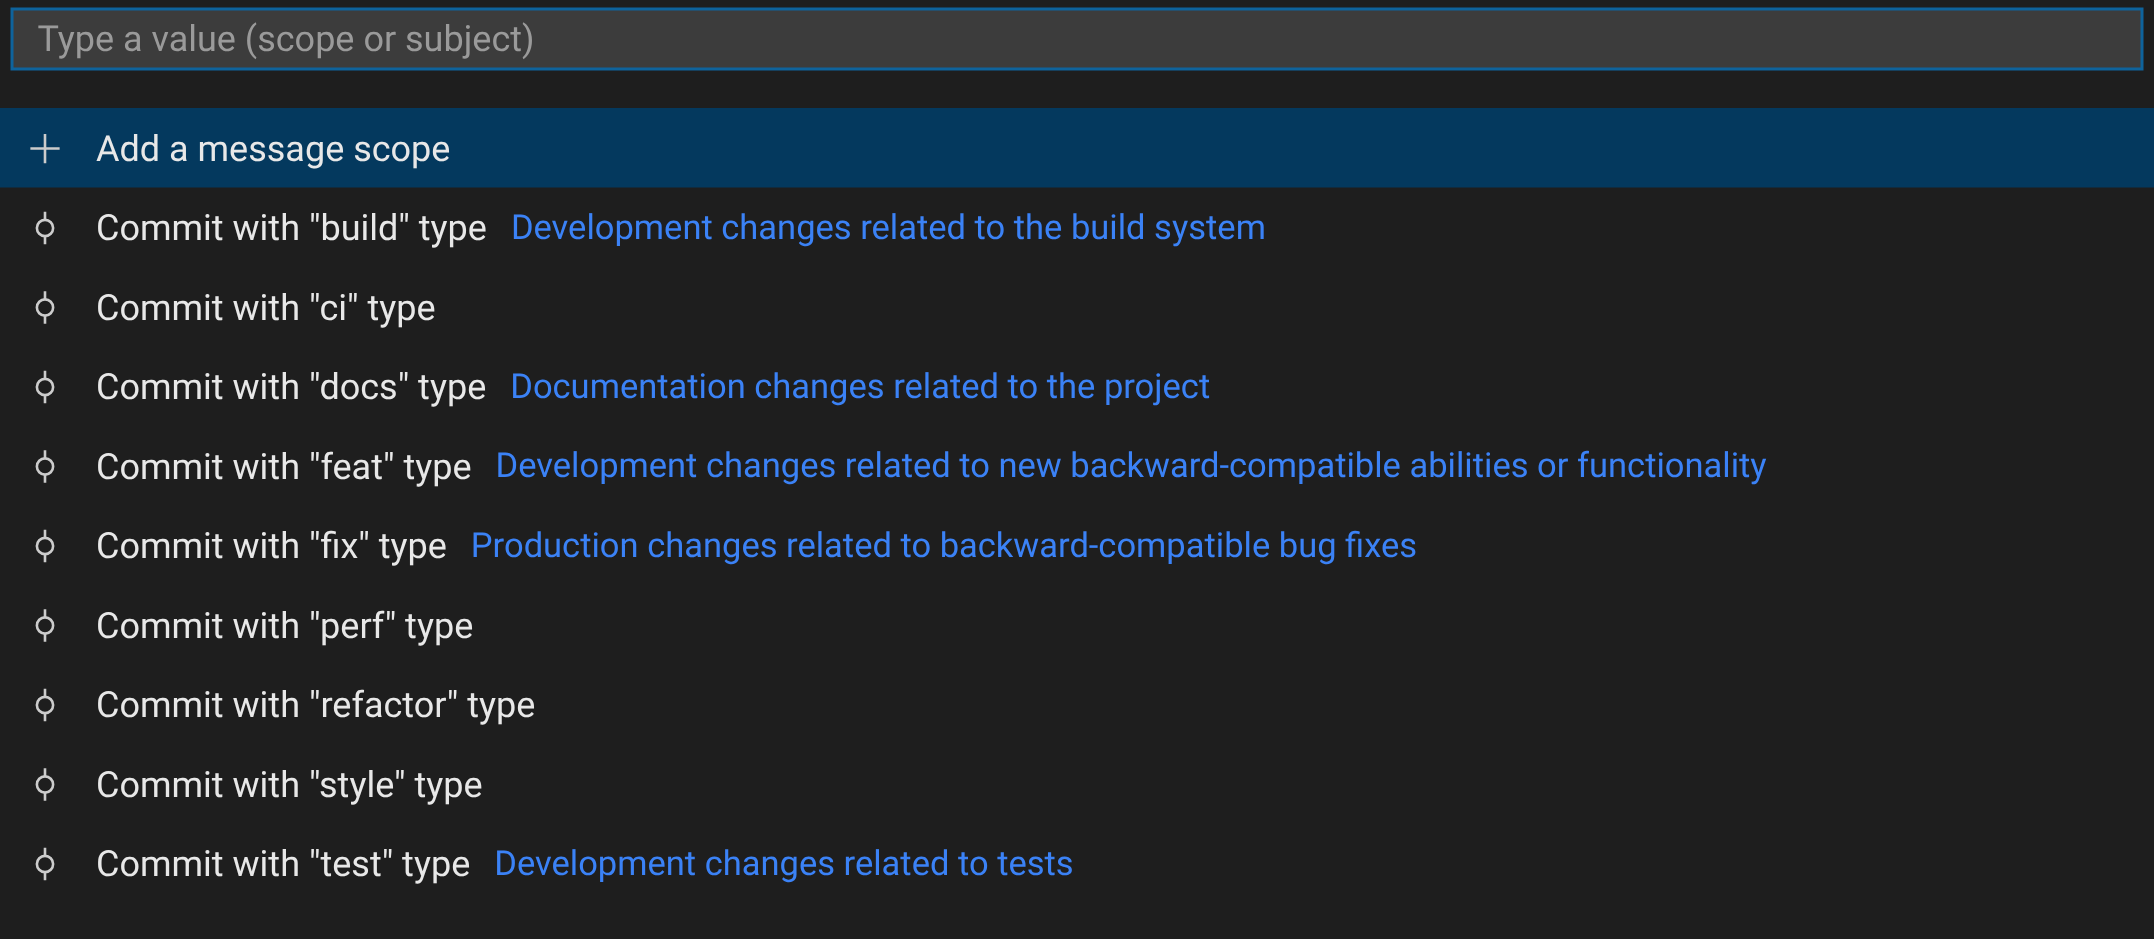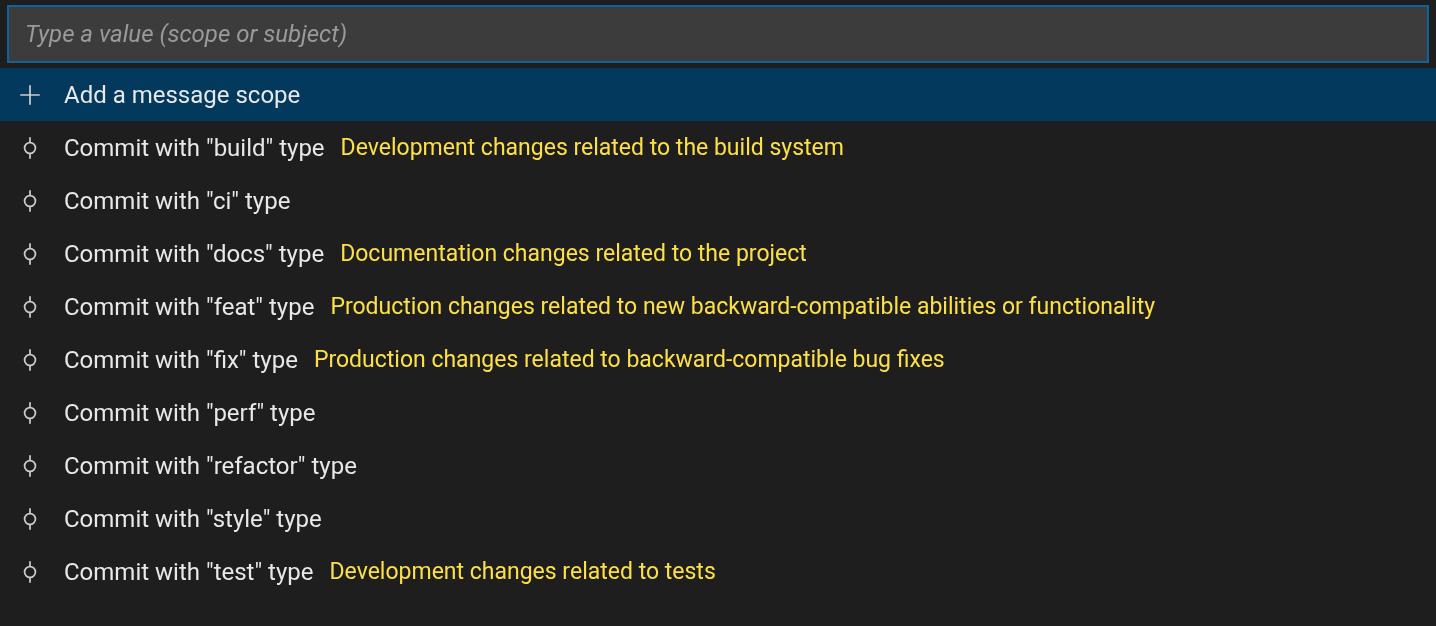--- a/index.html
+++ b/index.html
@@ -12,36 +12,36 @@
   }
   .panel {
     width: 1436px;
     background: #1e1e1e;
   }
   .input-wrap {
     padding: 6px 8px 6px 8px;
   }
   .search-input {
     width: 100%;
-    height: 56px;
+    height: 40px;
     background: #3c3c3c;
     border: 1px solid #0e639c;
     outline: 1px solid #0e639c;
     color: #cccccc;
     font-size: 24px;
     padding: 0 16px;
     font-family: inherit;
-    font-style: italic;
   }
   .search-input::placeholder {
     color: #9a9a9a;
   }
   .list {
     display: flex;
     flex-direction: column;
+    margin-top: 20px;
   }
   .row {
     display: flex;
     align-items: center;
     height: 53px;
     padding: 0 12px 0 12px;
     gap: 16px;
     cursor: pointer;
   }
   .row.selected {
@@ -65,21 +65,21 @@
   }
   .commit-fill {
     fill: none;
   }
   .label {
     color: #e8e8e8;
     font-size: 24px;
     white-space: nowrap;
   }
   .desc {
-    color: #fde047;
+    color: #3b82f6;
     font-size: 23px;
     white-space: nowrap;
     overflow: hidden;
     text-overflow: ellipsis;
   }
 </style>
 </head>
 <body>
 
 <div class="panel">
@@ -132,21 +132,21 @@
     </div>
 
     <div class="row">
       <span class="icon-cell">
         <svg viewBox="0 0 24 24">
             <path class="commit-stroke" d="M12 2 V7 M12 17 V22"></path>
             <circle class="commit-stroke commit-fill" cx="12" cy="12" r="5"></circle>
           </svg>
       </span>
       <span class="label">Commit with "feat" type</span>
-      <span class="desc">Production changes related to new backward-compatible abilities or functionality</span>
+      <span class="desc">Development changes related to new backward-compatible abilities or functionality</span>
     </div>
 
     <div class="row">
       <span class="icon-cell">
         <svg viewBox="0 0 24 24">
             <path class="commit-stroke" d="M12 2 V7 M12 17 V22"></path>
             <circle class="commit-stroke commit-fill" cx="12" cy="12" r="5"></circle>
           </svg>
       </span>
       <span class="label">Commit with "fix" type</span>

